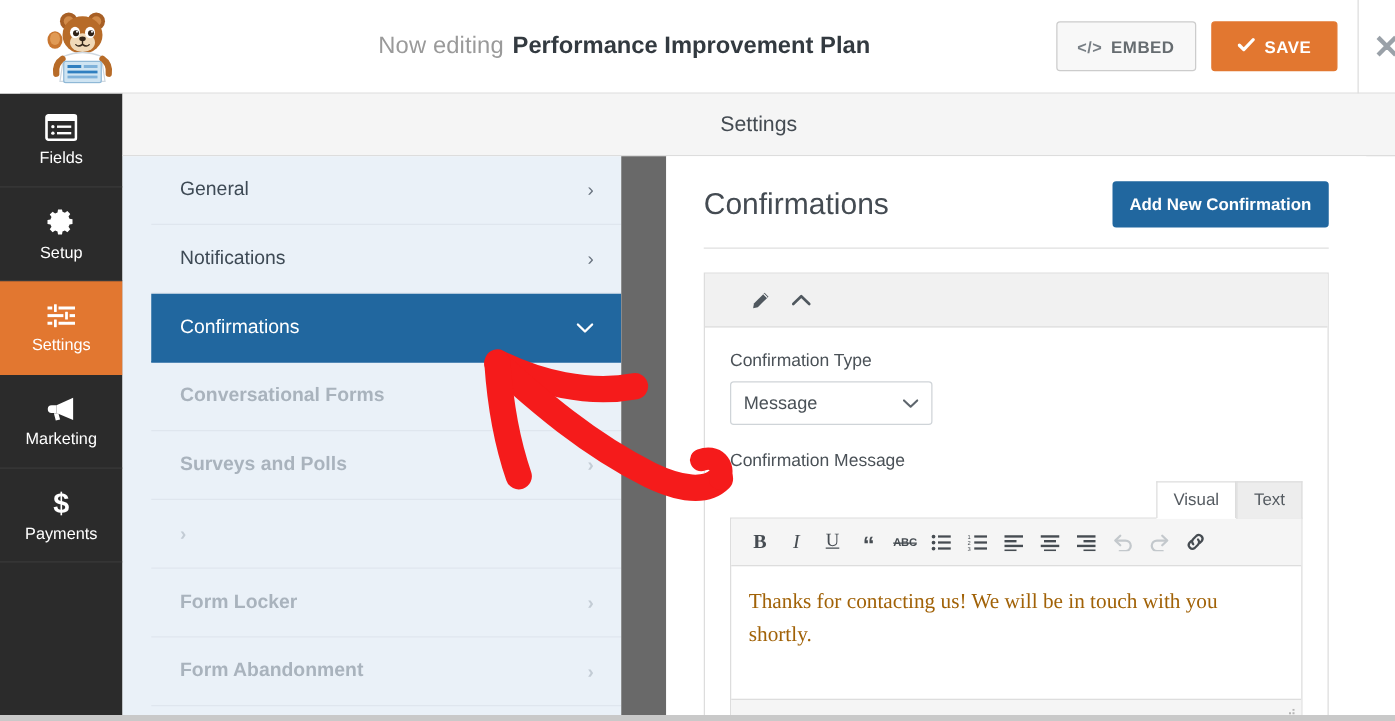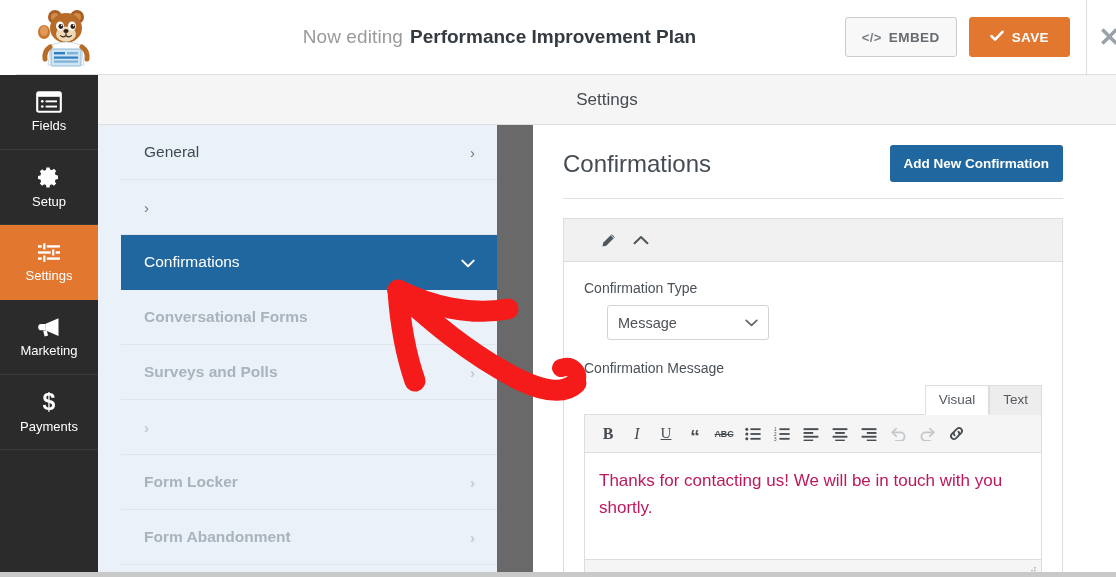--- a/index.html
+++ b/index.html
@@ -175,21 +175,20 @@
   }
   .select-wrap { position: relative; width: 162px; margin-bottom: 20px; }
   .select-box {
     width: 162px; height: 35px;
     border: 1px solid #cfd4d8; border-radius: 3px;
     background: #ffffff;
     display: flex; align-items: center;
     padding: 0 10px;
     font-size: 14.5px; color: #4a5157;
     cursor: pointer;
-    margin-left: 23px;
   }
   .select-box .sel-val { flex: 1 1 auto; }
   .select-box .sel-chev { color: #5e666d; font-size: 13px; }
 
   
   .editor-tabs {
     display: flex; justify-content: flex-end;
     gap: 0; margin-bottom: 0; position: relative; z-index: 2;
   }
   .etab {
@@ -217,22 +216,22 @@
     width: 26px; height: 26px;
     display: flex; align-items: center; justify-content: center;
     color: #464c52; font-size: 15px; cursor: pointer;
     border-radius: 2px;
   }
   .tb-btn.dim { color: #c3c8cc; }
   .tb-btn svg { display: block; }
   .editor-body {
     height: 106px;
     padding: 14px 14px 0 14px;
-    font-family: Liberation Sans, sans-serif;
-    font-size: 17px; line-height: 1.6; color: #be185d;
+    font-family: Liberation Serif, serif;
+    font-size: 17px; line-height: 1.6; color: #a16207;
     cursor: text;
   }
   .editor-statusbar {
     height: 22px;
     border-top: 1px solid #dddddd;
     background: #f5f5f5;
     position: relative;
   }
   .resize-grip {
     position: absolute; right: 4px; bottom: 3px;
@@ -389,20 +388,21 @@
   </div>
 
   <div class="nav-panel">
 
     <div class="nav-item">
       <span class="nav-label">General</span>
       <span class="chev">›</span>
     </div>
 
     <div class="nav-item">
+      <span class="nav-label">Notifications</span>
       <span class="chev">›</span>
     </div>
 
     <div class="nav-item active">
       <span class="nav-label">Confirmations</span>
       <span class="chev">
         <svg width="14" height="9" viewBox="0 0 14 9">
             <path d="M1.3 1.6 L7 7.2 L12.7 1.6" stroke="#ffffff" stroke-width="1.9" fill="none" stroke-linecap="round" stroke-linejoin="round"></path>
           </svg>
       </span>

